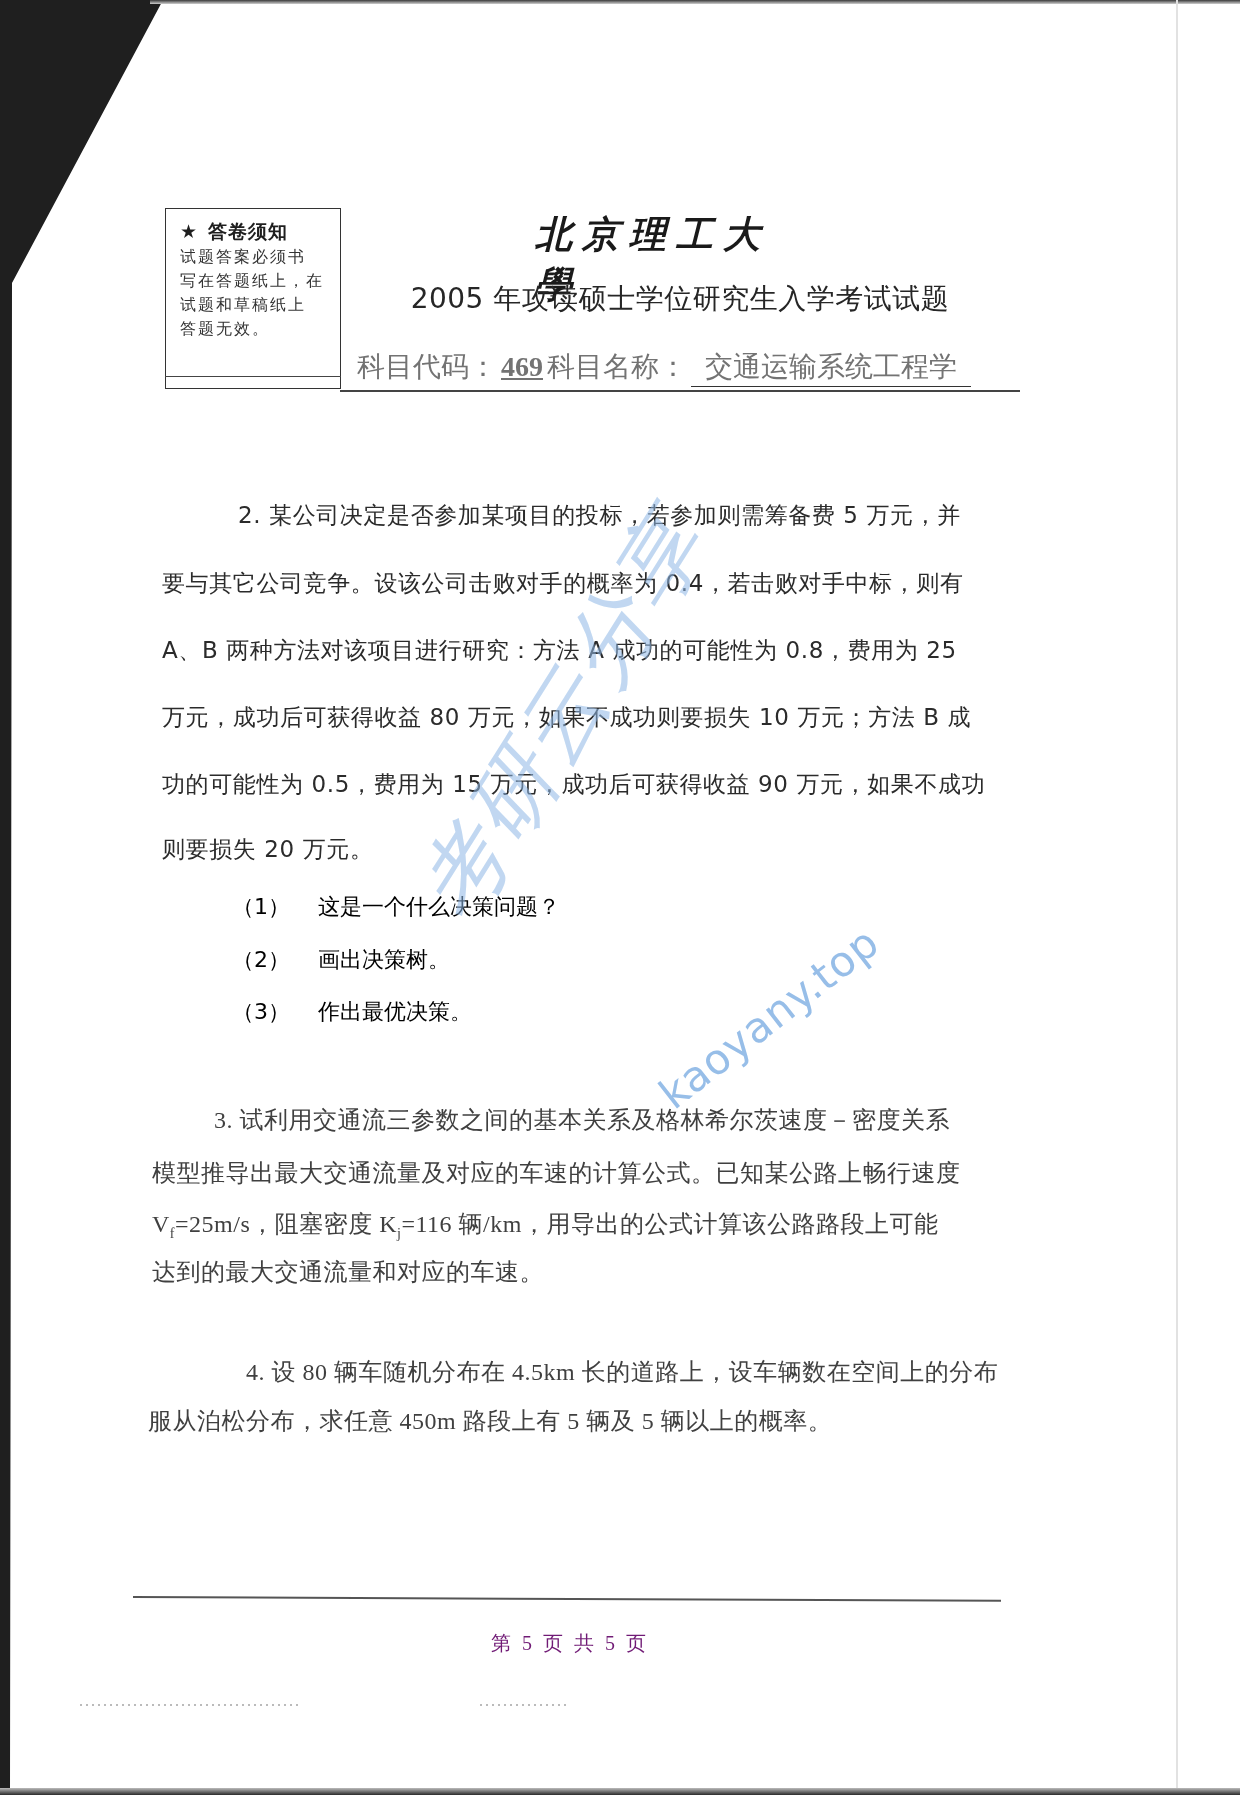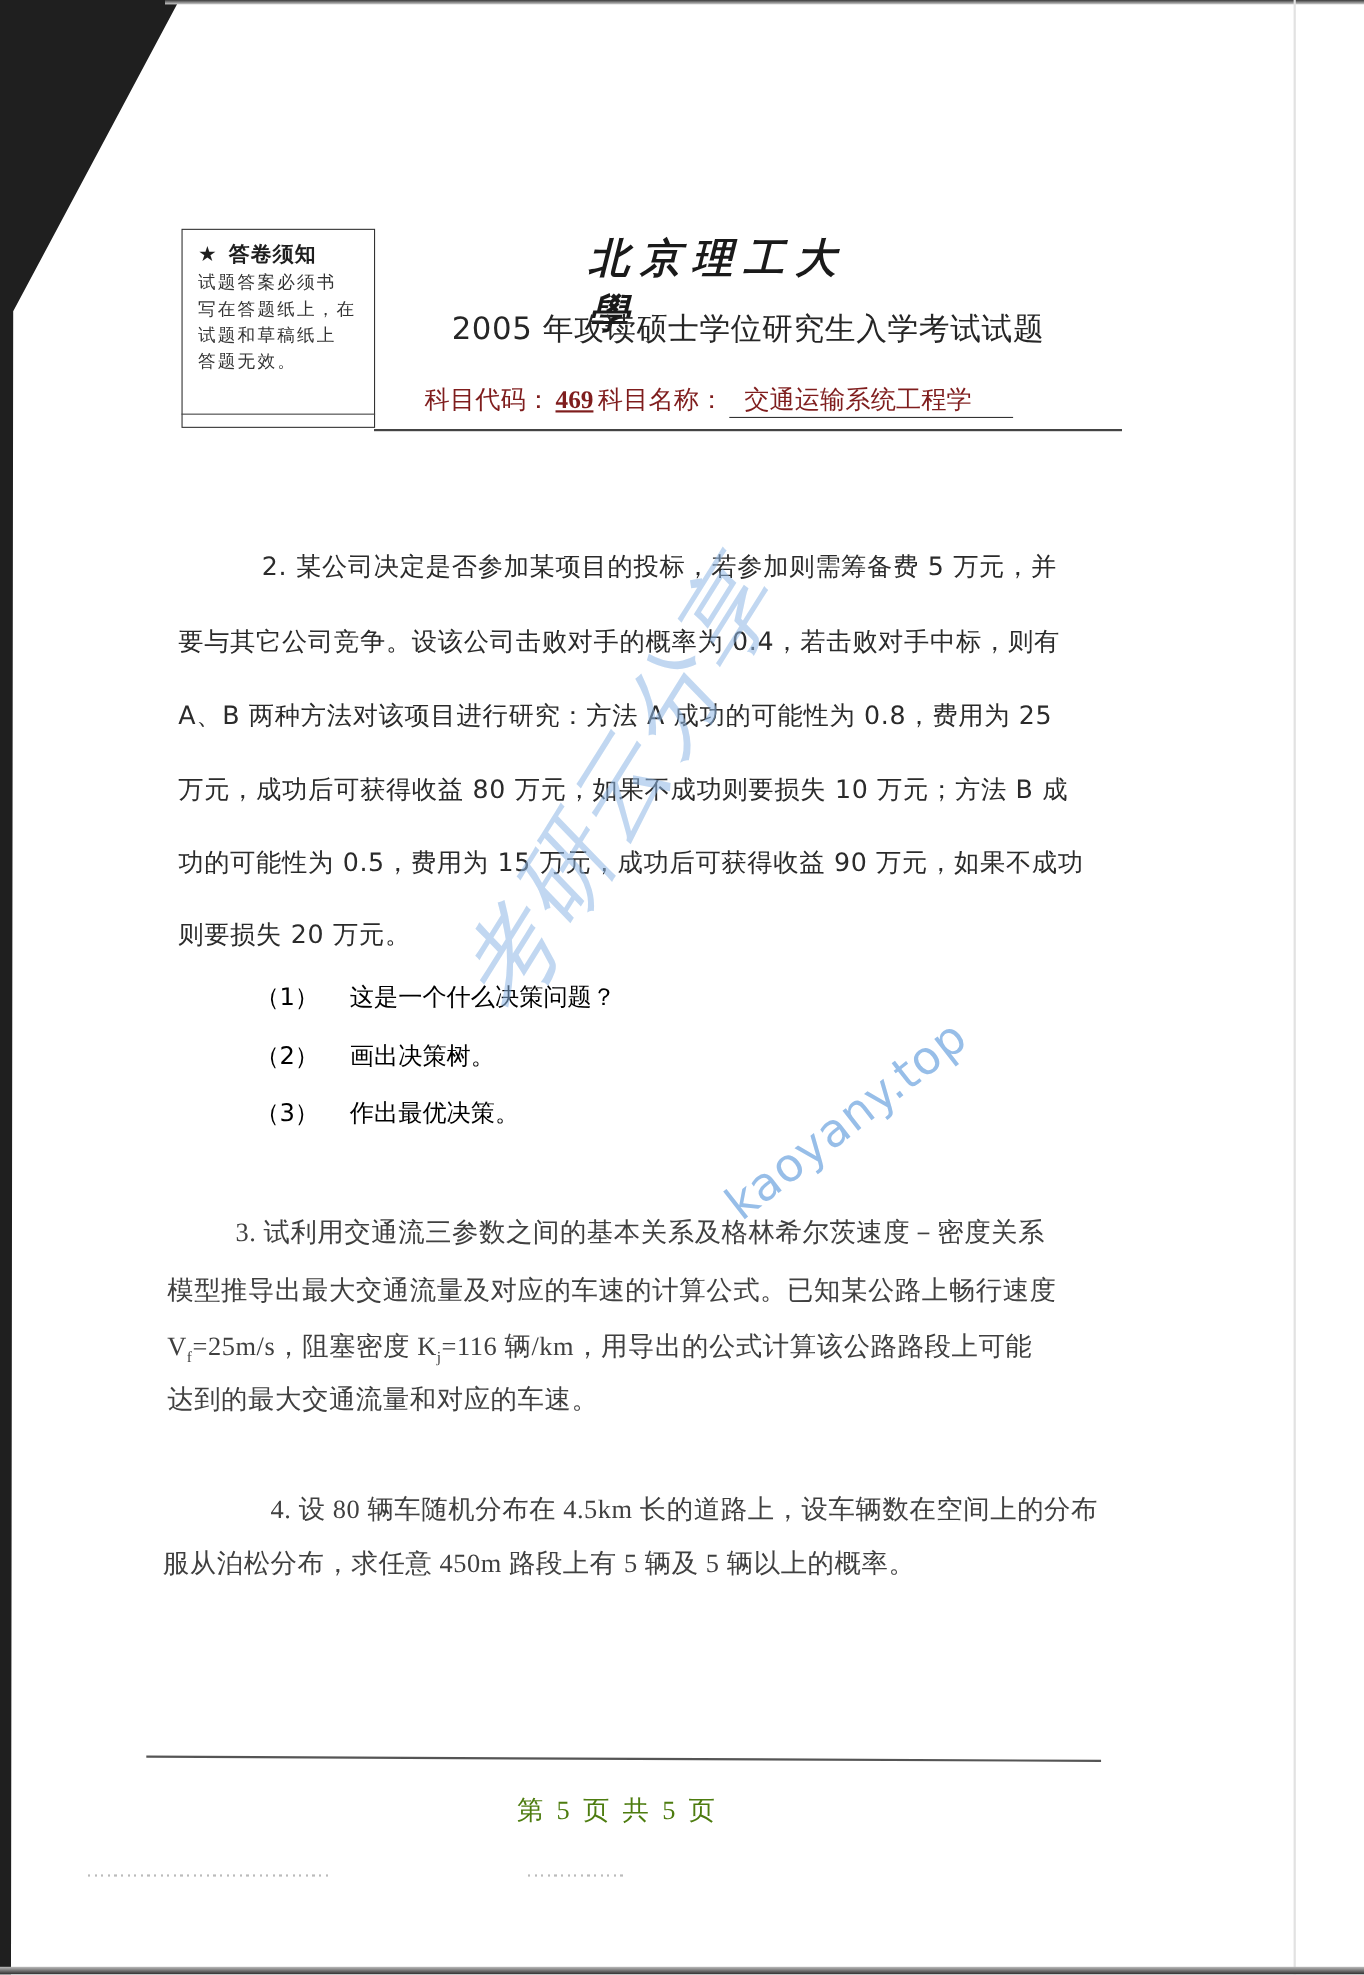--- a/index.html
+++ b/index.html
@@ -48,21 +48,21 @@
     position: absolute; left: 535px; top: 210px; width: 270px; 
     font-family: "DejaVu Serif", "Liberation Serif", serif;
     font-size: 37px; font-weight: bold; font-style: italic; letter-spacing: 10px;
     color: #1a1a1a;
   }
   .exam-title {
     position: absolute; left: 400px; top: 280px; width: 560px; text-align: center;
     font-size: 28px; color: #262626; letter-spacing: 0.5px; white-space: nowrap;
   }
   .subject-line {
-    position: absolute; left: 386px; top: 348px; font-size: 23px; color: #7f1d1d;
+    position: absolute; left: 357px; top: 348px; font-size: 28px; color: #737373;
     white-space: nowrap;
   }
   .subject-line .code {
     font-family: "Liberation Serif", serif; font-weight: bold; text-decoration: underline;
     margin: 0 4px;
   }
   .subject-line .name-val {
     display: inline-block; border-bottom: 1.5px solid #333; padding: 0 14px 0 14px; margin-left: 4px;
     min-width: 230px;
   }
@@ -94,22 +94,22 @@
     position: absolute; left: 650px; top: 1080px; font-size: 42px; color: #7eaee3;
     opacity: 0.8; transform: rotate(-38deg); transform-origin: left top;
     font-family: "DejaVu Sans", sans-serif; white-space: nowrap; letter-spacing: 1px;
   }
 
   .footer-rule {
     position: absolute; left: 133px; top: 1596px; width: 868px; height: 0;
     border-top: 2px solid #555; transform: rotate(0.25deg); transform-origin: left;
   }
   .footer-page {
-    position: absolute; left: 470px; top: 1630px; width: 200px; 
-    font-family: "Liberation Serif", "DejaVu Serif", serif; font-size: 24px; color: #4d7c0f;
+    position: absolute; left: 470px; top: 1630px; width: 200px; text-align: center;
+    font-family: "Liberation Serif", "DejaVu Serif", serif; font-size: 20px; color: #701a75;
     letter-spacing: 3px;
   }
   .scan-noise {
     position: absolute; height: 2px; top: 1704px;
     background: repeating-linear-gradient(90deg, #bbb 0 2px, transparent 2px 6px);
   }
 </style>
 </head>
 <body>
 

